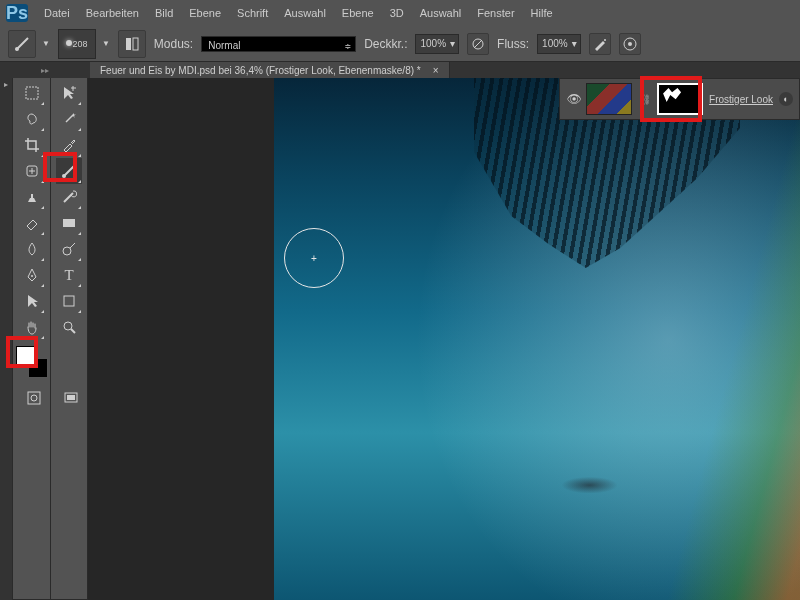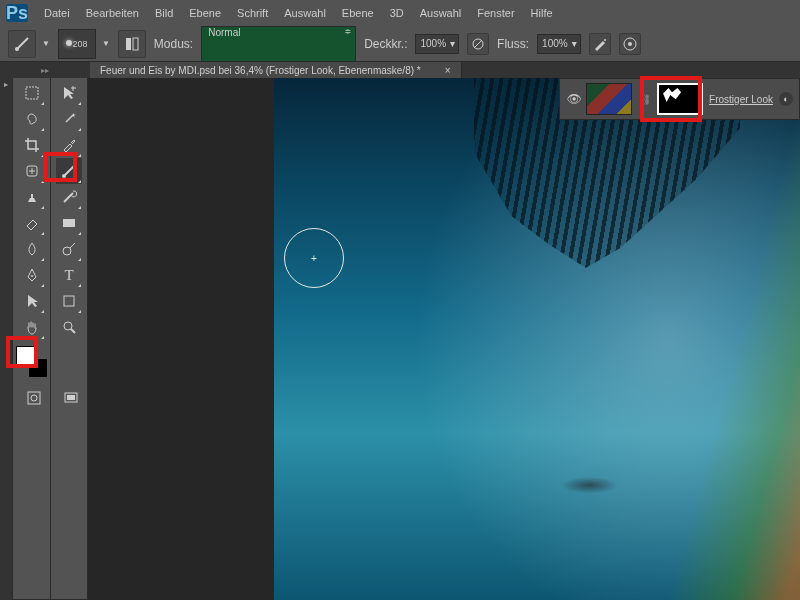--- a/index.html
+++ b/index.html
@@ -9,29 +9,29 @@
   .menubar { height: 26px; background: #535353; display: flex; align-items: center; padding-left: 6px; gap: 0; }
   .ps-logo { width: 22px; height: 18px; background: #0a4d7a; border-radius: 3px; display: flex; align-items: center; justify-content: center; color: #8ec7e6; font-weight: bold; font-size: 18px; margin-right: 8px; }
   .menu-item { padding: 4px 8px; cursor: default; }
 
   
   .optionsbar { height: 36px; background: #535353; border-bottom: 1px solid #2a2a2a; display: flex; align-items: center; padding: 0 8px; gap: 8px; }
   .opt-icon { width: 28px; height: 28px; background: #494949; border: 1px solid #3a3a3a; border-radius: 2px; display: flex; align-items: center; justify-content: center; font-size: 14px; }
   .brush-preview { width: 38px; height: 30px; background: #3d3d3d; border: 1px solid #2a2a2a; display: flex; flex-direction: row; align-items: center; justify-content: center; font-size: 9px; position: relative; }
   .brush-preview .dot { width: 6px; height: 6px; background: #d0d0d0; border-radius: 50%; margin-bottom: 1px; box-shadow: 0 0 4px 1px #888; }
   .brush-arrow { font-size: 8px; margin-left: -2px; }
-  .dropdown { background: #14532d; border: 1px solid #2a2a2a; height: 36px; display: flex; align-items: flex-start; padding: 0 4px 0 6px; gap: 12px; font-size: 10px; }
+  .dropdown { background: #000000; border: 1px solid #2a2a2a; height: 16px; display: flex; align-items: flex-end; padding: 0 4px 0 6px; gap: 12px; font-size: 10px; }
   .dropdown .arrow { font-size: 8px; }
   .small-drop { background: #3d3d3d; border: 1px solid #2a2a2a; height:20px; padding:0 3px 0 4px; display:flex;align-items:center;font-size:10px;gap:4px; }
   .lbl { font-size: 12px; }
 
   
   .tabbar { height: 16px; display: flex; align-items: center; background: #333333; }
   .tab-icon { width: 90px; height: 16px; display:flex;align-items:center;justify-content:center; }
-  .doc-tab { background: #484848; color:#cfcfcf; font-size: 10px; padding: 0 10px; height:16px; display:flex;align-items:center; gap:24px; border-right:1px solid #2a2a2a; }
+  .doc-tab { background: #484848; color:#cfcfcf; font-size: 10px; padding: 0 10px; height:16px; display:flex;align-items:center; gap:12px; border-right:1px solid #2a2a2a; }
   .doc-tab .close { font-size:10px; }
 
   
   .main { position: absolute; top: 78px; left: 0; right: 0; bottom: 0; display: flex; }
 
   
   .toolcol { width: 42px; background: #535353; border: 1px solid #2a2a2a; border-top:none; display: flex; flex-direction: column; align-items: center; padding: 2px 0; }
   .tool-btn { width: 26px; height: 26px; display: flex; align-items: center; justify-content: center; margin: 0; font-size: 14px; color:#cfcfcf; cursor:pointer; position:relative; }
   .tool-btn .corner { position:absolute; right:1px; bottom:1px; width:0;height:0;border-left:3px solid transparent;border-bottom:3px solid #cfcfcf; }
   .toolcol-pair { display:flex; width: 76px; }

